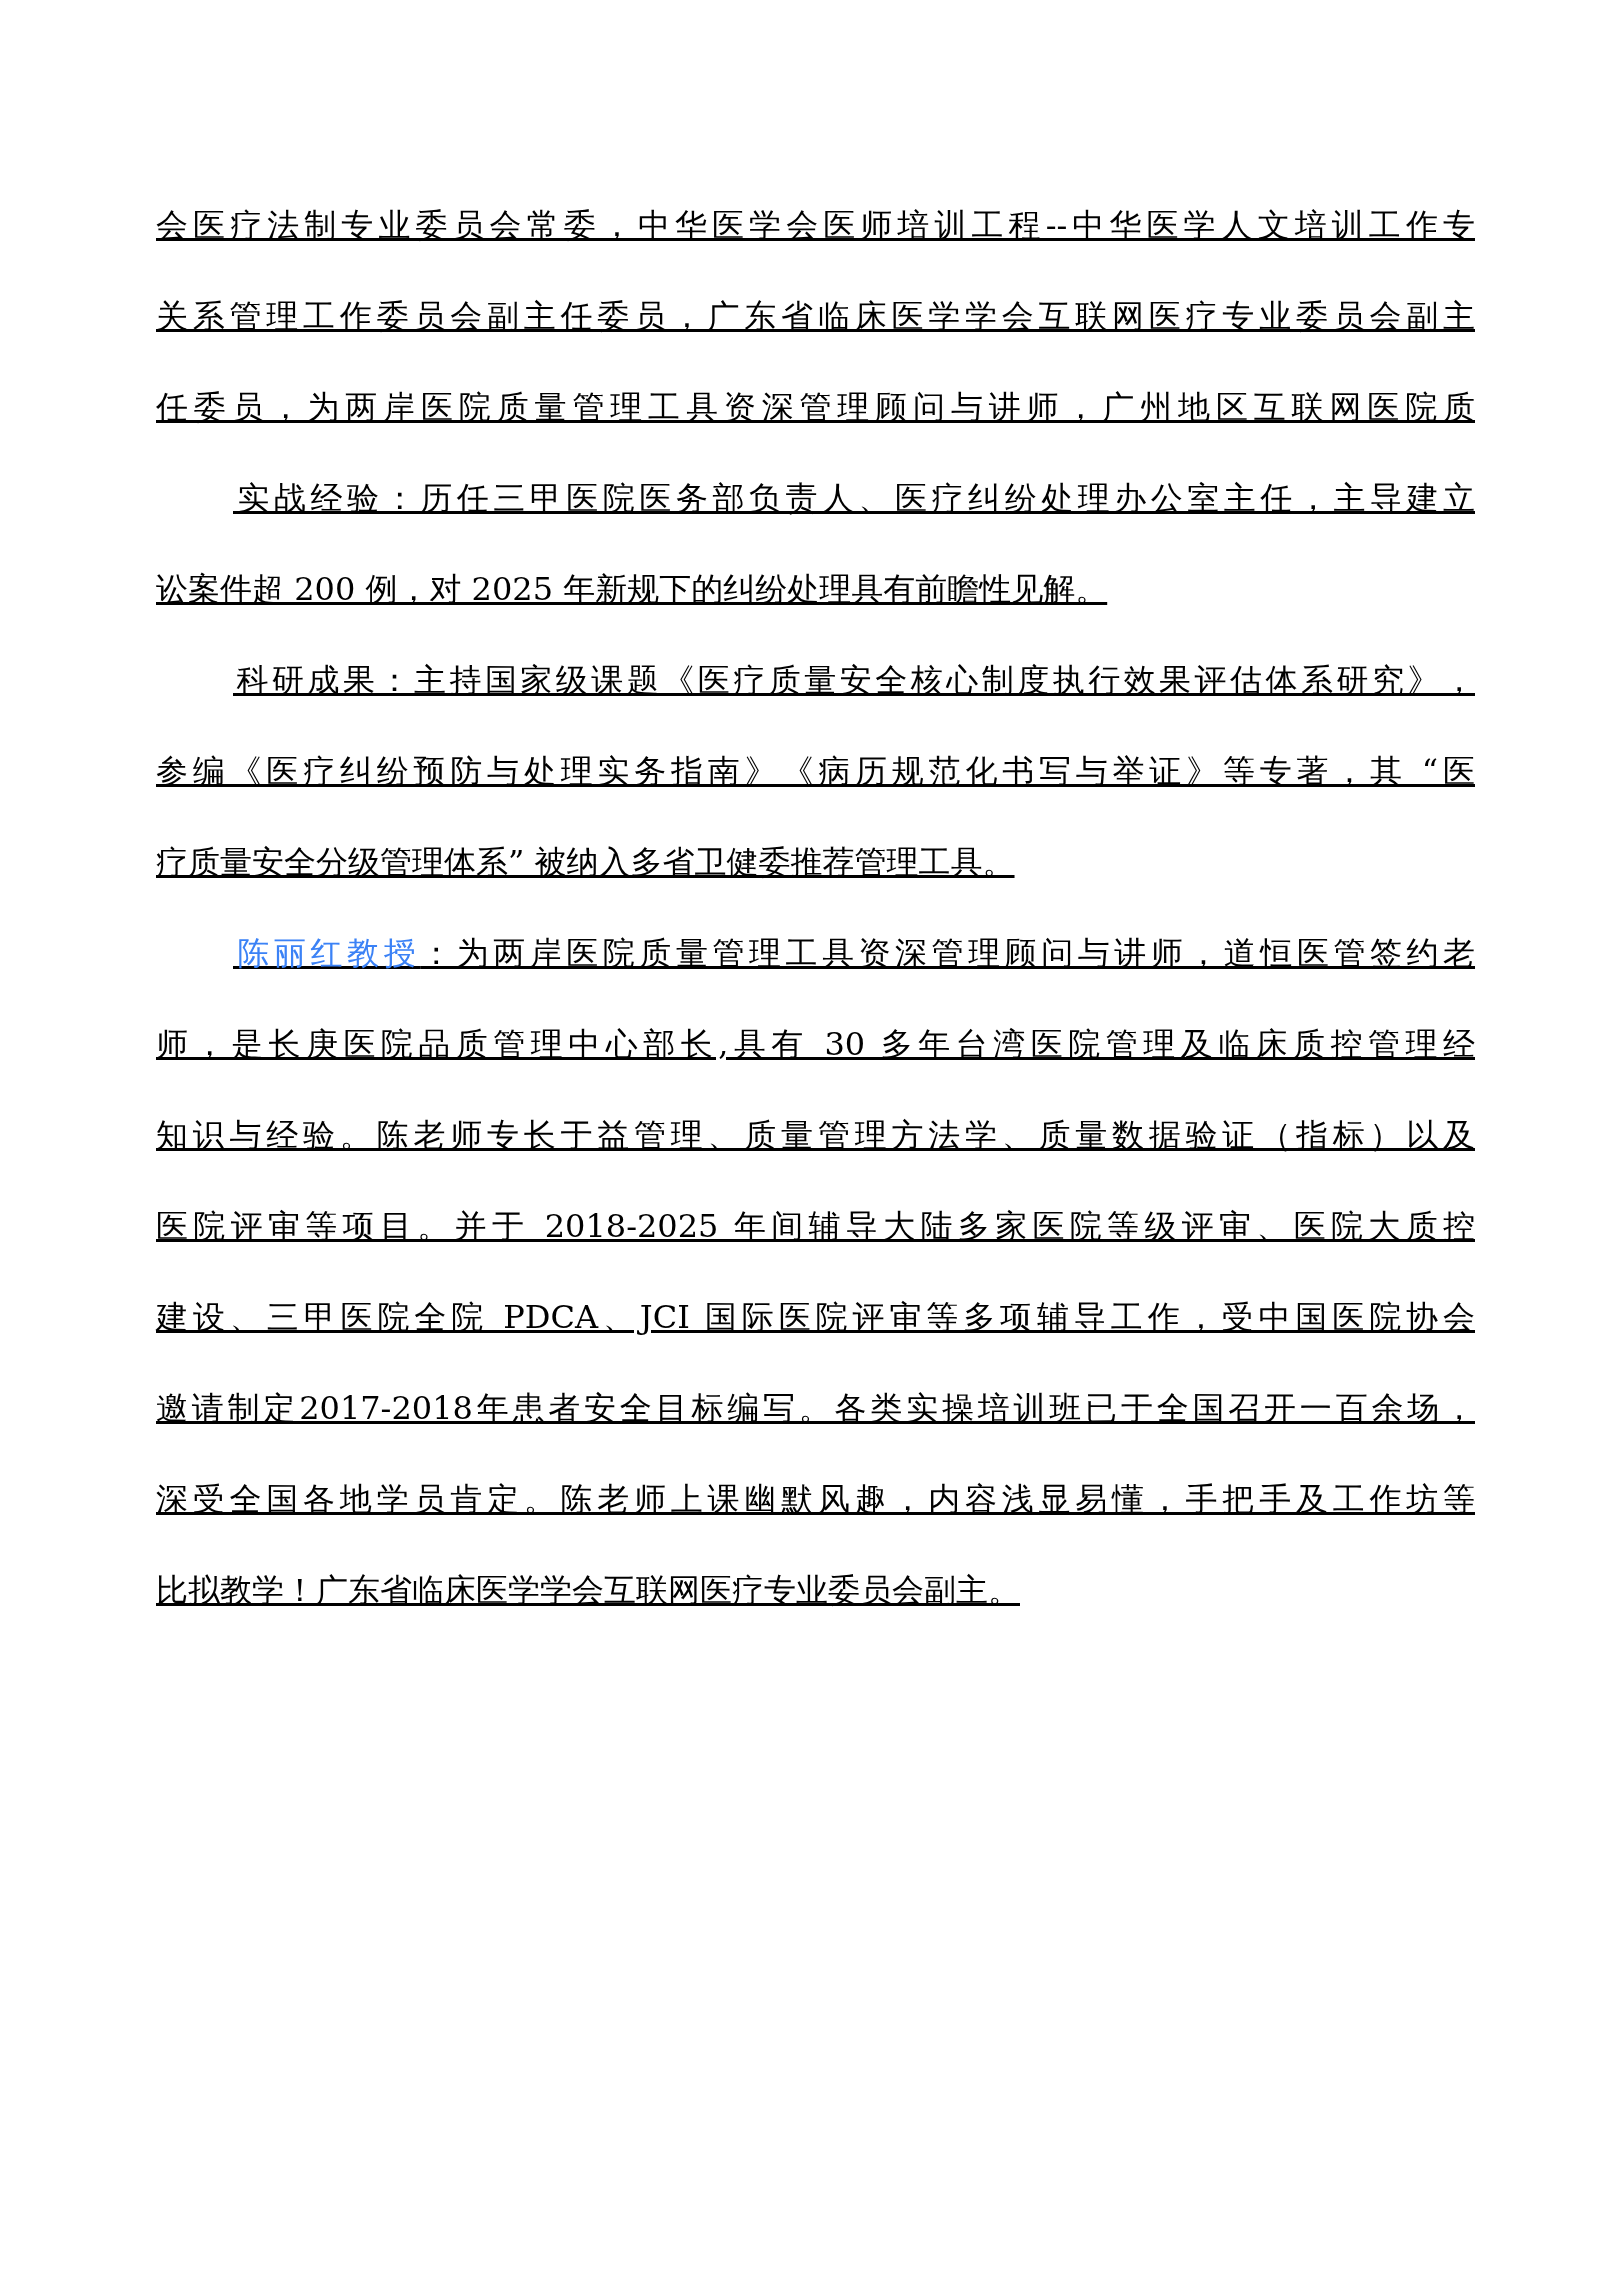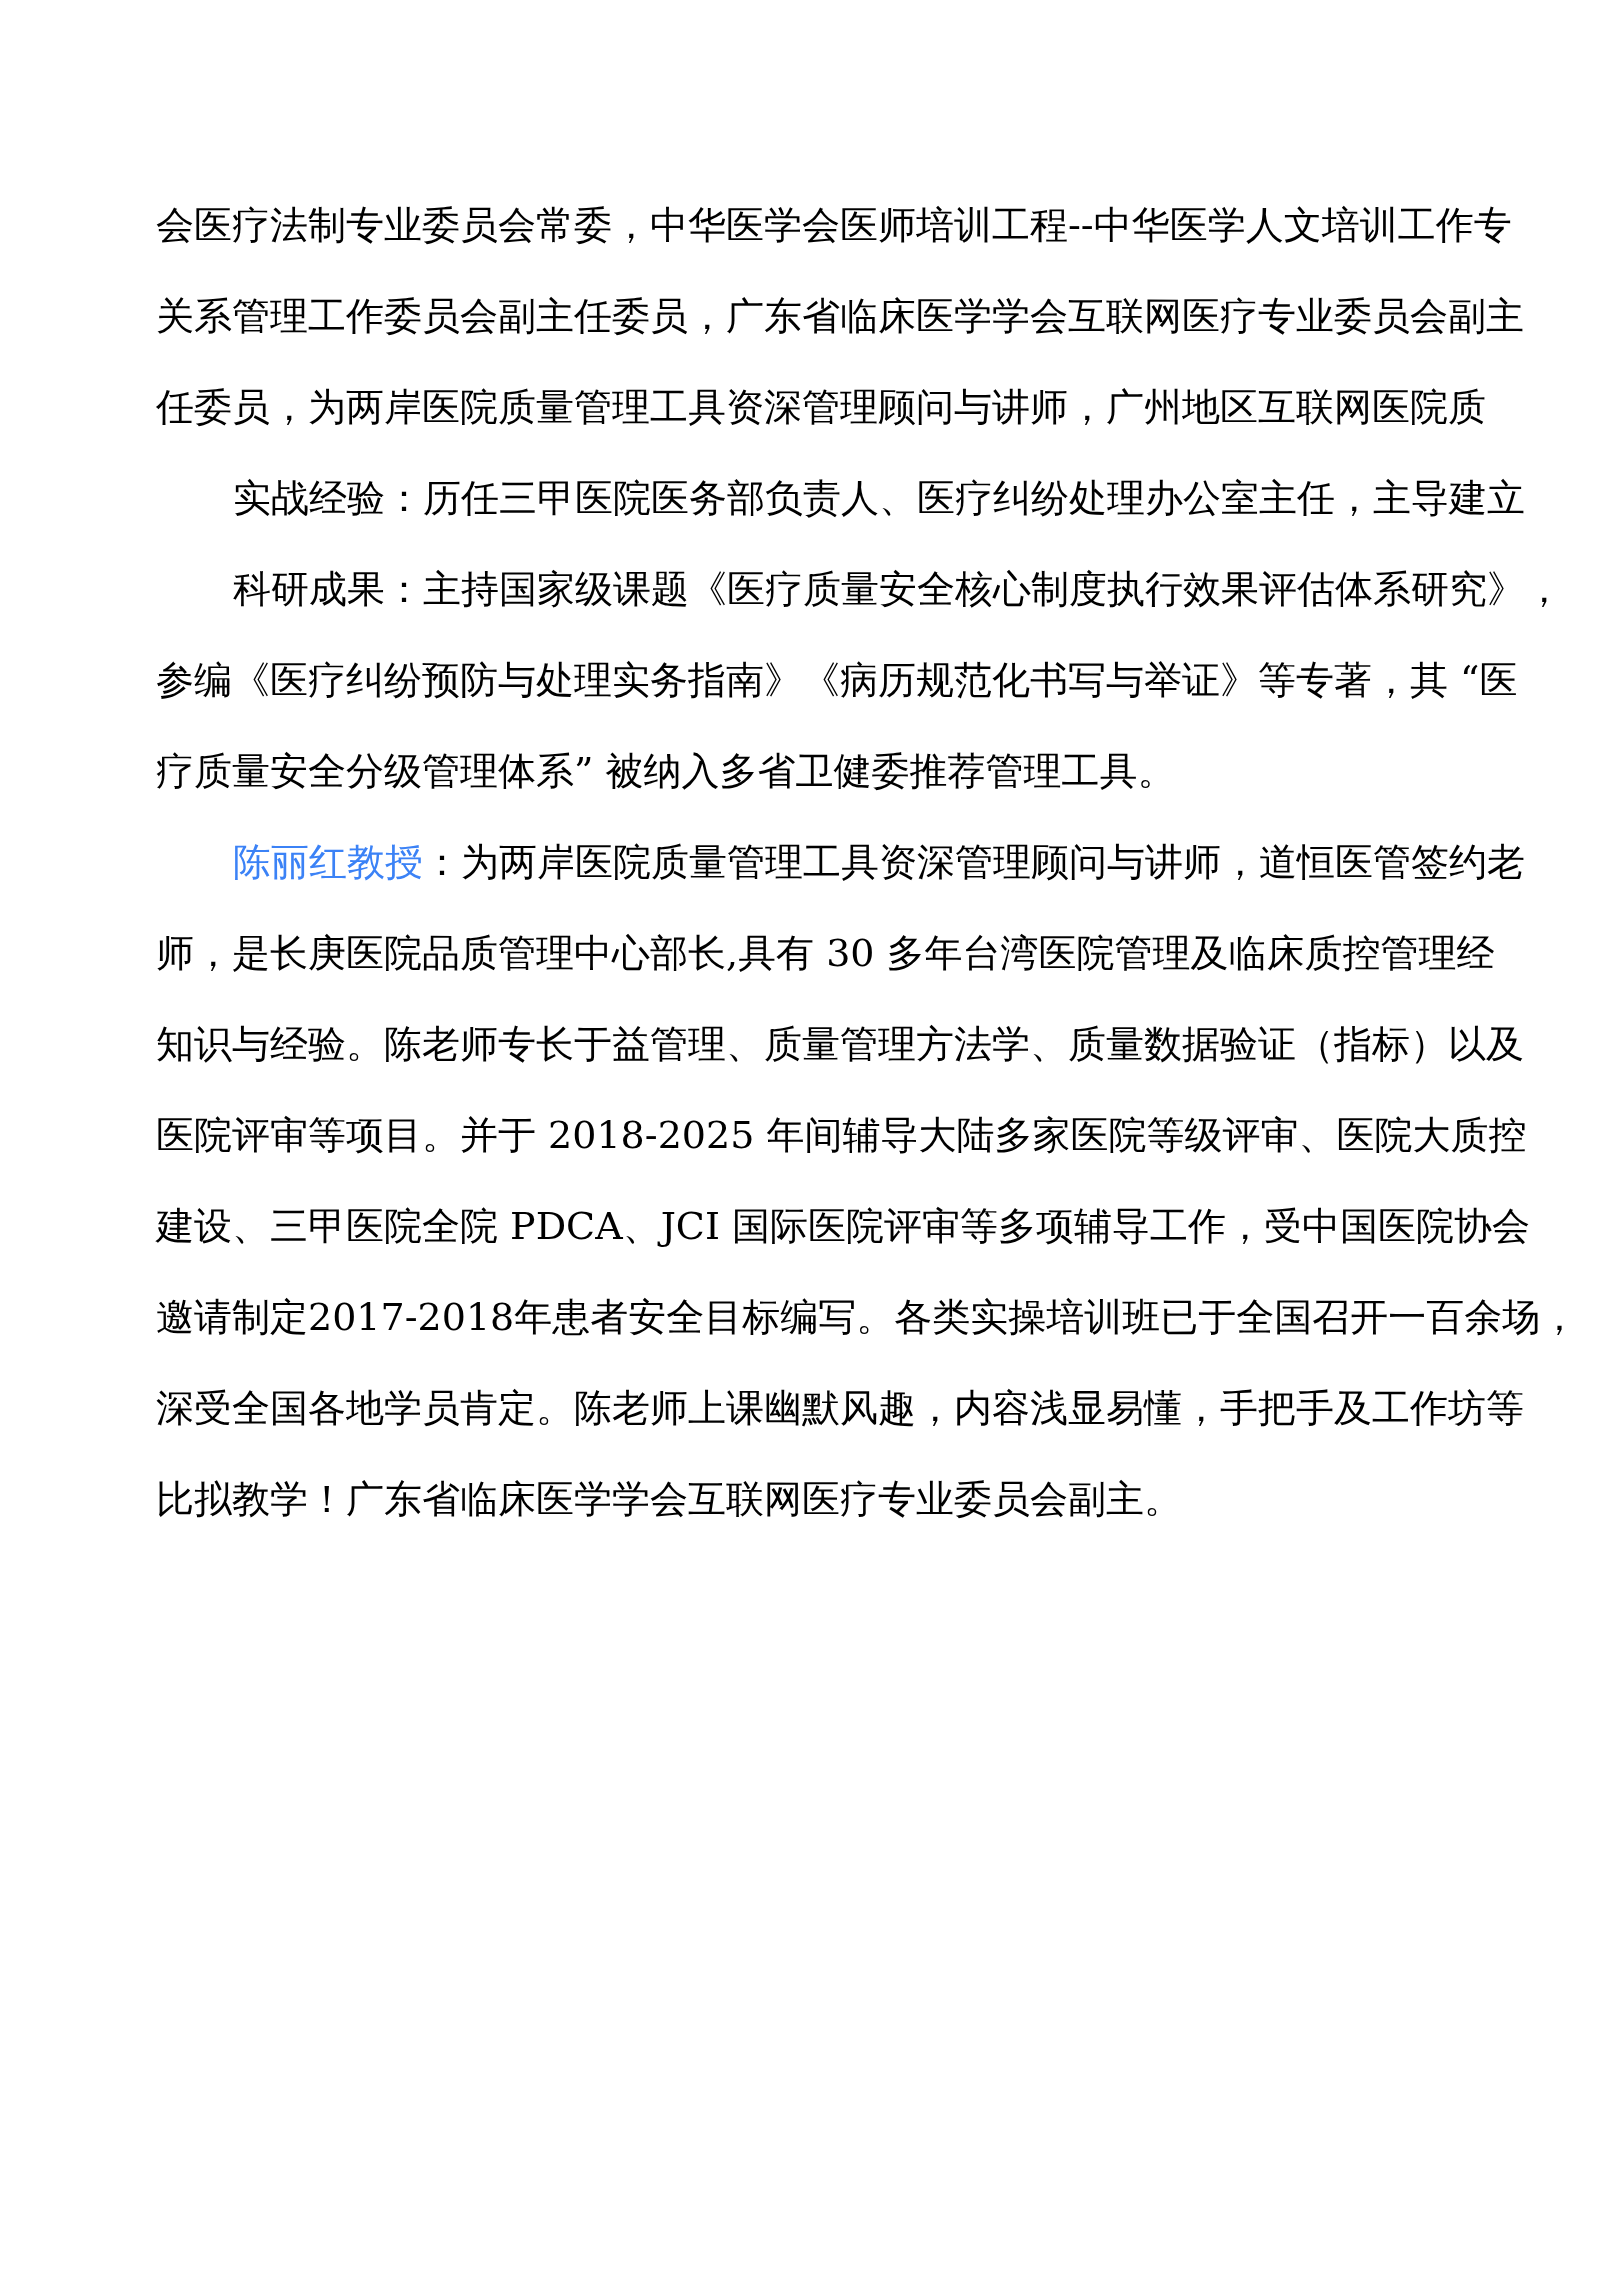--- a/index.html
+++ b/index.html
@@ -3,45 +3,47 @@
 <meta charset="utf-8">
 <style>
   html, body { margin: 0; padding: 0; background: #ffffff; }
   body { width: 1623px; height: 2295px; position: relative; overflow: hidden; }
   .page {
     position: absolute;
     left: 156px;
     top: 180px;
     width: 1319px;
     font-family: "DejaVu Serif", "Liberation Serif", serif;
-    font-size: 38px;
+    font-size: 32px;
     line-height: 91px;
     color: #000000;
     text-align: justify;
     text-justify: inter-character;
+    text-decoration: underline;
   }
   .para { margin: 0; }
   .line { display: block; white-space: nowrap; height: 91px; text-align-last: justify; text-align: justify; }
   .line.last { text-align-last: left; }
   .indent { display: inline-block; width: 77px; }
   .name { color: #3b82f6; }
 </style>
 </head>
 <body>
 
 <div class="page">
 
   <div class="para">
     <span class="line">会医疗法制专业委员会常委，中华医学会医师培训工程--中华医学人文培训工作专</span>
     <span class="line">关系管理工作委员会副主任委员，广东省临床医学学会互联网医疗专业委员会副主</span>
     <span class="line">任委员，为两岸医院质量管理工具资深管理顾问与讲师，广州地区互联网医院质</span>
   </div>
 
   <div class="para">
     <span class="line"><span class="indent"></span><span>实战经验：历任三甲医院医务部负责人、医疗纠纷处理办公室主任，主导建立</span></span>
+    <span class="line last">讼案件超 200 例，对 2025 年新规下的纠纷处理具有前瞻性见解。</span>
   </div>
 
   <div class="para">
     <span class="line"><span class="indent"></span><span>科研成果：主持国家级课题《医疗质量安全核心制度执行效果评估体系研究》，</span></span>
     <span class="line">参编《医疗纠纷预防与处理实务指南》《病历规范化书写与举证》等专著，其 “医</span>
     <span class="line last">疗质量安全分级管理体系” 被纳入多省卫健委推荐管理工具。</span>
   </div>
 
   <div class="para">
     <span class="line"><span class="indent"></span><span class="name">陈丽红教授</span><span>：为两岸医院质量管理工具资深管理顾问与讲师，道恒医管签约老</span></span>

